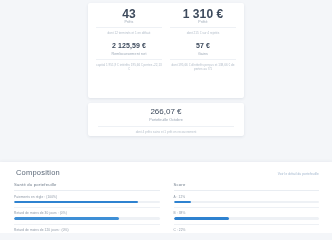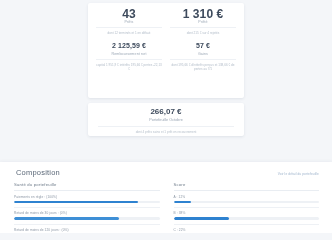--- a/index.html
+++ b/index.html
@@ -45,21 +45,21 @@
     position: absolute;
     left: 88px; top: 103px;
     width: 156px; height: 33px;
     background: #ffffff;
     border-radius: 2px;
     box-shadow: 0 1px 3px rgba(40,60,90,0.10);
     text-align: center;
     padding-top: 4px;
   }
   .total-value {
-    font-size: 8px; font-weight: 700; color: #3d4a5c; line-height: 10px;
+    font-size: 8px; font-weight: 400; color: #3d4a5c; line-height: 10px;
   }
   .total-label { font-size: 3.8px; color: #9aa6b4; line-height: 6px; }
   .total-sub {
     font-size: 3.1px; color: #b7c0cb; line-height: 5px;
     margin: 3px 10px 0 10px; padding-top: 3px;
     border-top: 1px solid #eef1f5;
   }
 
   
   .composition {

